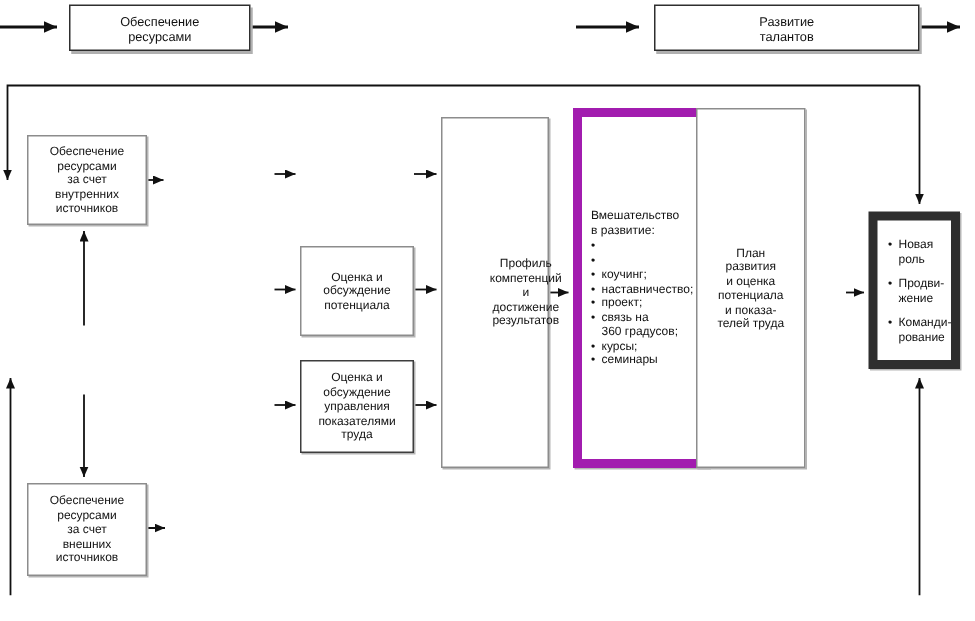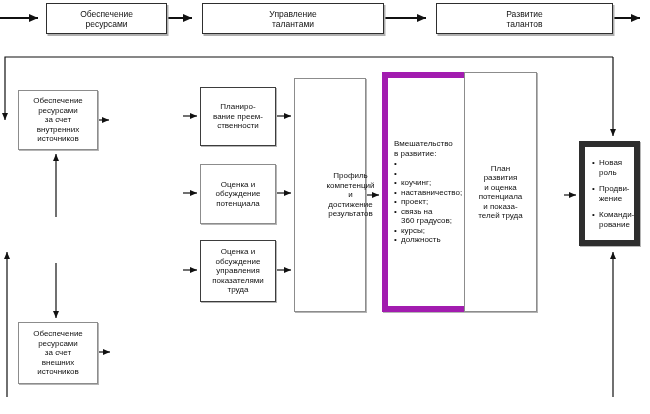--- a/index.html
+++ b/index.html
@@ -72,40 +72,35 @@
       <path d="M276,193 H291" marker-end="url(#ah)"></path>
       <path d="M276,270 H291" marker-end="url(#ah)"></path>
       <path d="M366,195 H379" marker-end="url(#ah)"></path>
       <path d="M473,195 H488" marker-end="url(#ah)"></path>
       <path d="M564,195 H576" marker-end="url(#ah)"></path>
     </g>
   </svg>
 
   <div class="box topbox" style="left:46px;top:3px;width:121px;height:31px;">Обеспечение
 ресурсами</div>
-  <div class="box topbox" style="left:202px;top:3px;width:182px;height:31px;">Управление
-талантами</div>
   <div class="box topbox" style="left:436px;top:3px;width:177px;height:31px;">Развитие
 талантов</div>
 
   <div class="box gray" style="left:18px;top:90px;width:80px;height:60px;">Обеспечение
 ресурсами
 за счет
 внутренних
 источников</div>
   <div class="box gray" style="left:18px;top:322px;width:80px;height:62px;">Обеспечение
 ресурсами
 за счет
 внешних
 источников</div>
 
 
-  <div class="box" style="left:200px;top:87px;width:76px;height:59px;">Планиро-
-вание преем-
-ственности</div>
   <div class="box gray" style="left:200px;top:164px;width:76px;height:60px;">Оценка и
 обсуждение
 потенциала</div>
   <div class="box" style="left:200px;top:240px;width:76px;height:62px;">Оценка и
 обсуждение
 управления
 показателями
 труда</div>
 
   <div class="box gray" style="left:294px;top:78px;width:72px;height:234px;padding-left:41px;">Профиль
@@ -139,21 +134,21 @@
           <span class="marker">•</span>
           <span class="btxt">связь на
 360 градусов;</span>
         </div>
         <div class="bullet-item">
           <span class="marker">•</span>
           <span class="btxt">курсы;</span>
         </div>
         <div class="bullet-item">
           <span class="marker">•</span>
-          <span class="btxt">должность</span>
+          <span class="btxt">семинары</span>
         </div>
       </div>
   </div>
 
   <div class="box gray" style="left:464px;top:72px;width:73px;height:240px;">План
 развития
 и оценка
 потенциала
 и показа-
 телей труда</div>

